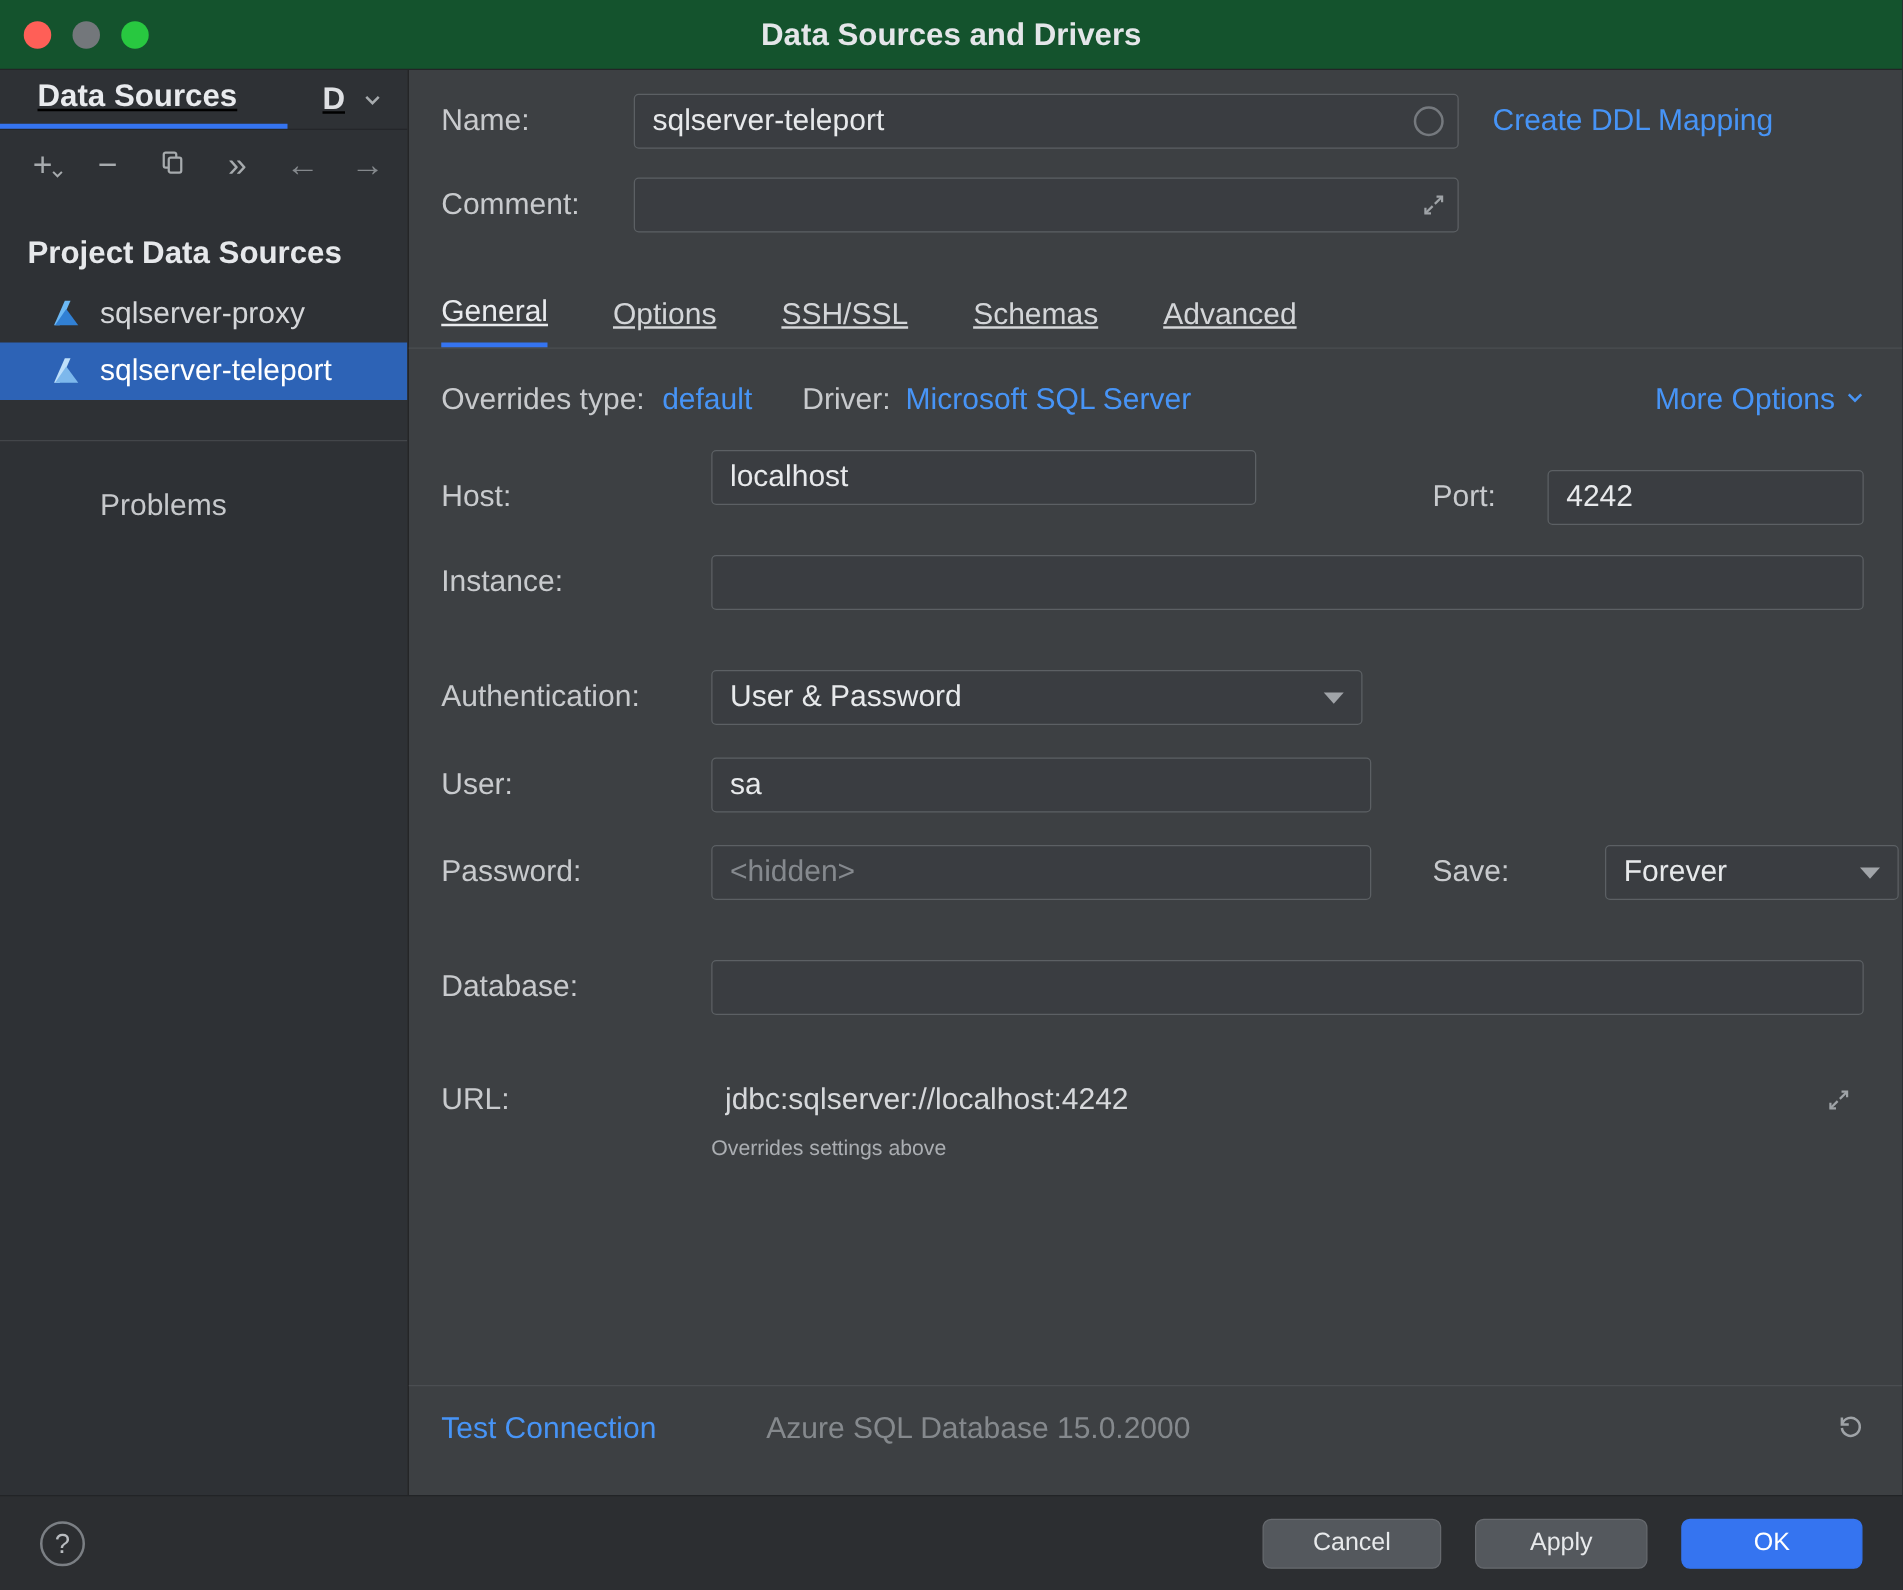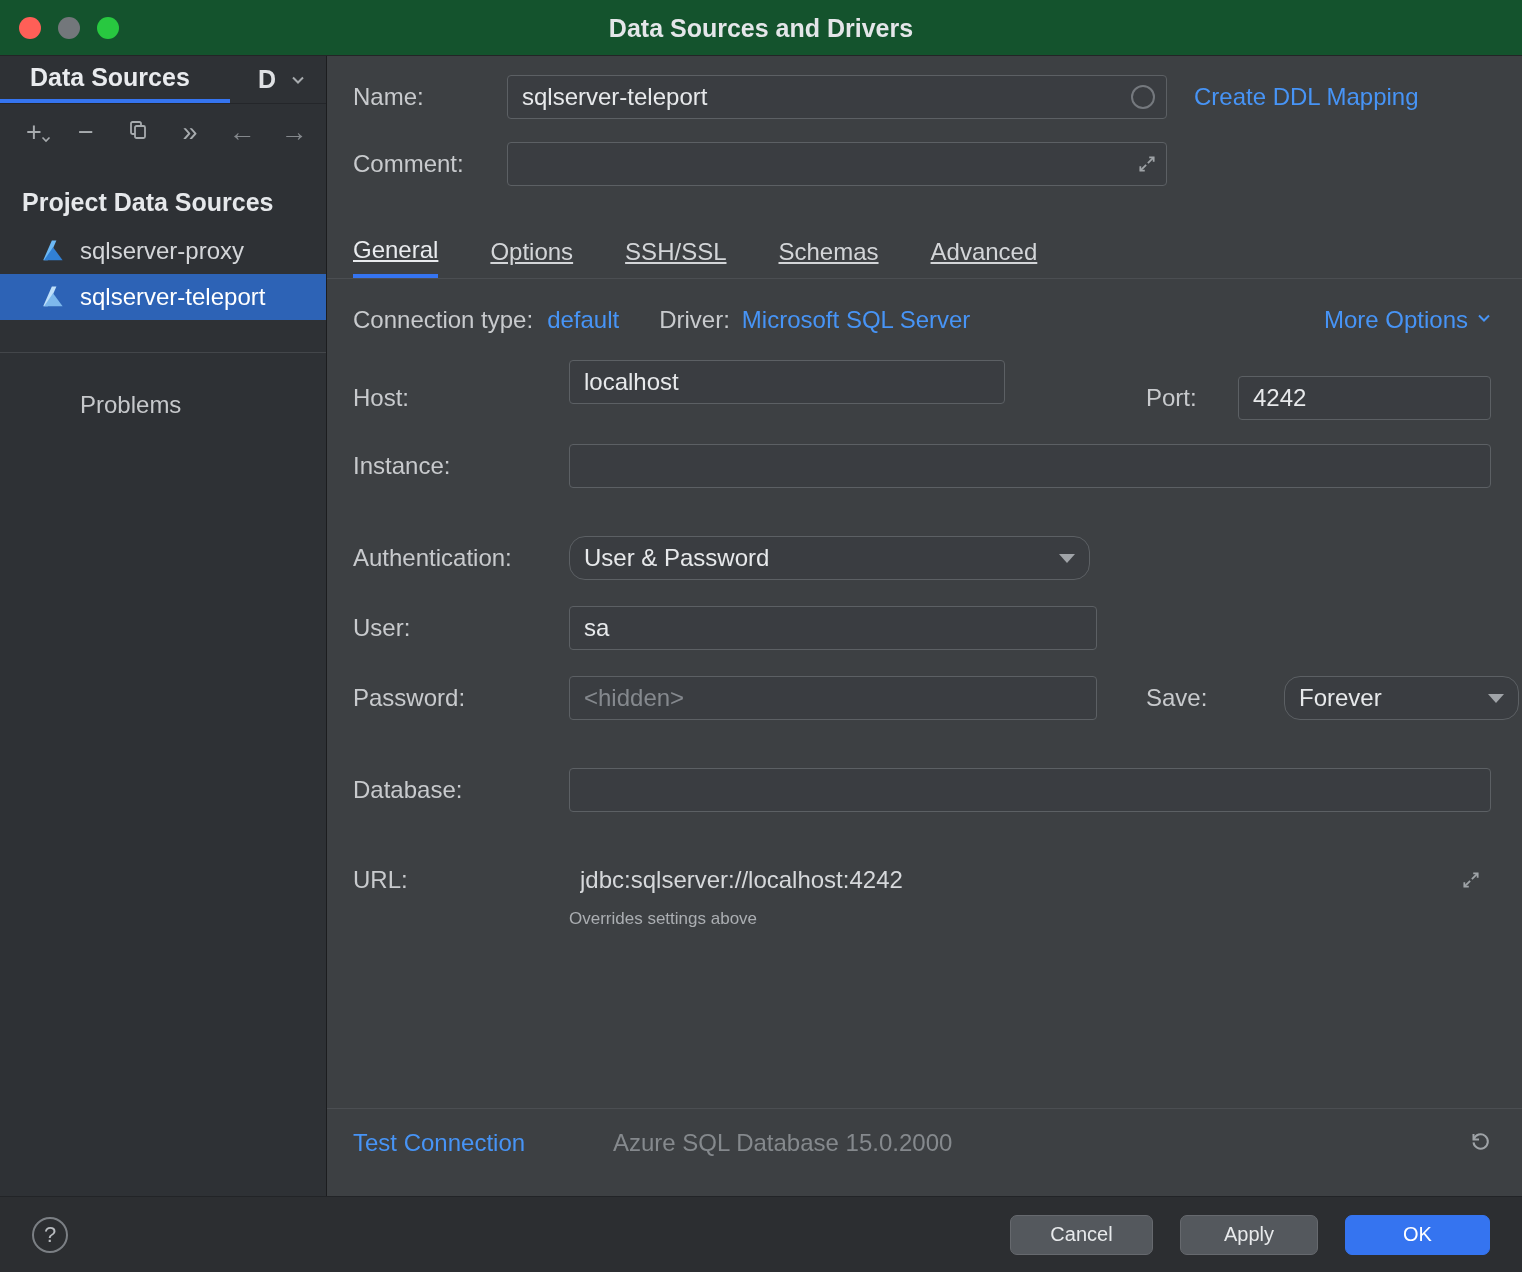--- a/index.html
+++ b/index.html
@@ -15,21 +15,21 @@
   .dot.red { background:#ff5f57; }
   .dot.gray { background:#73777b; }
   .dot.green { background:#28c840; }
 
   
   .content { flex:1; display:flex; min-height:0; }
   .sidebar { position:relative; width:326px; flex:0 0 326px; background:#2e3135; }
   .main { position:relative; flex:1; background:#3d4043; border-left:1px solid #1c1d1f; }
 
   
-  .sidebar-tabs { position:relative; height:48px; display:flex; align-items:stretch; border-bottom:1px solid #24262a; }
+  .sidebar-tabs { position:relative; height:48px; display:flex; align-items:stretch; border-bottom:1px solid #24262a;text-decoration:underline; }
   .stab { display:flex; align-items:center; padding:0 0 0 30px; width:230px; color:#e9ebee; font-size:25px; font-weight:bold;
           border-bottom:4px solid #3574f0; cursor:default; }
   .stab-trunc { display:flex; align-items:center; padding-left:28px; color:#dfe1e4; font-size:25px; font-weight:bold; overflow:hidden; width:46px; }
   .chev-btn { display:flex; align-items:center; justify-content:center; width:44px; color:#a7abae; }
 
   .toolbar { height:56px; display:flex; align-items:center; padding-left:14px; gap:12px; }
   .tbtn { width:40px; height:40px; background:transparent; border:none; color:#a7abae; font-size:27px; display:flex;
           align-items:center; justify-content:center; position:relative; font-family:inherit; cursor:default; }
   .tbtn.dim { color:#84888c; }
   .plus-caret { position:absolute; right:3px; bottom:2px; }
@@ -54,21 +54,21 @@
   .fw { position:absolute; height:44px; }
   .fld { width:100%; height:100%; background:#3a3d41; border:1px solid #5c6064; border-radius:4px; color:#e7e9eb;
          font-size:24px; padding:0 14px; font-family:inherit; outline:none; }
   .fld::placeholder { color:#85898e; }
   .fld.bare { background:transparent; border-color:transparent; padding-left:10px; color:#d6d8db; }
   .ring { position:absolute; right:12px; top:50%; transform:translateY(-50%); width:24px; height:24px;
           border:2px solid #75797e; border-radius:50%; }
   .fld-icon { position:absolute; right:10px; top:50%; transform:translateY(-50%); display:flex; }
 
   .dd { position:absolute; height:44px; display:flex; align-items:center; justify-content:space-between;
-        background:#3a3d41; border:1px solid #5c6064; border-radius:16px; padding:0 14px; color:#e7e9eb; font-size:24px; cursor:default; }
+        background:#3a3d41; border:1px solid #5c6064; border-radius:4px; padding:0 14px; color:#e7e9eb; font-size:24px; cursor:default; }
   .tri { width:0; height:0; border-left:8px solid transparent; border-right:8px solid transparent; border-top:9px solid #a0a4a8; }
 
   .tab { height:100%; display:flex; align-items:center; color:#d3d5d8; font-size:24px; cursor:default;text-decoration:underline; }
   .tab.active { border-bottom:4px solid #3574f0; color:#e9ebee; }
 
   
   .bottombar { height:76px; flex:0 0 76px; background:#2c2e31; border-top:1px solid #222427; display:flex;
                align-items:center; justify-content:space-between; padding:0 32px; }
   .help { width:36px; height:36px; border-radius:50%; border:2px solid #7b7f84; color:#b9bcc0; font-size:22px;
           display:flex; align-items:center; justify-content:center; cursor:default; }
@@ -188,21 +188,21 @@
       <div class="abs" style="left:26px;top:170px;height:52px;gap:52px">
         <div class="tab active">General</div>
         <div class="tab">Options</div>
         <div class="tab">SSH/SSL</div>
         <div class="tab">Schemas</div>
         <div class="tab">Advanced</div>
       </div>
       <div class="hline" style="top:222px"></div>
 
       <div class="abs" style="left:26px;top:242px;height:44px">
-        <span class="lbl">Connection type:</span>
+        <span class="lbl">Overrides type:</span>
         <span class="link" style="margin-left:14px">default</span>
         <span class="lbl" style="margin-left:40px">Driver:</span>
         <span class="link" style="margin-left:12px">Microsoft SQL Server</span>
       </div>
       <div class="abs" style="right:30px;top:242px;height:44px;gap:8px">
         <span class="link">More Options</span>
         <span>
           <svg width="16" height="16" viewBox="0 0 16 16" fill="none" stroke="#4794f6" stroke-width="2">
               <path d="M3 5.5l5 5 5-5"></path>
             </svg>

